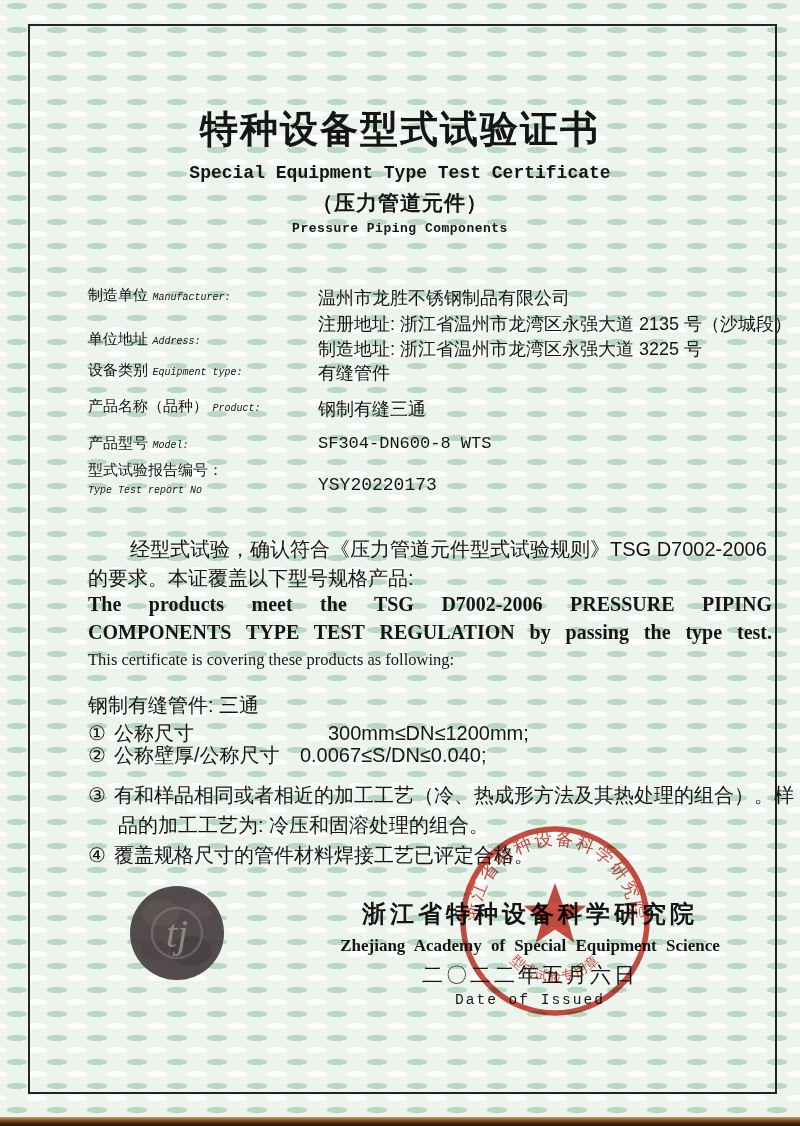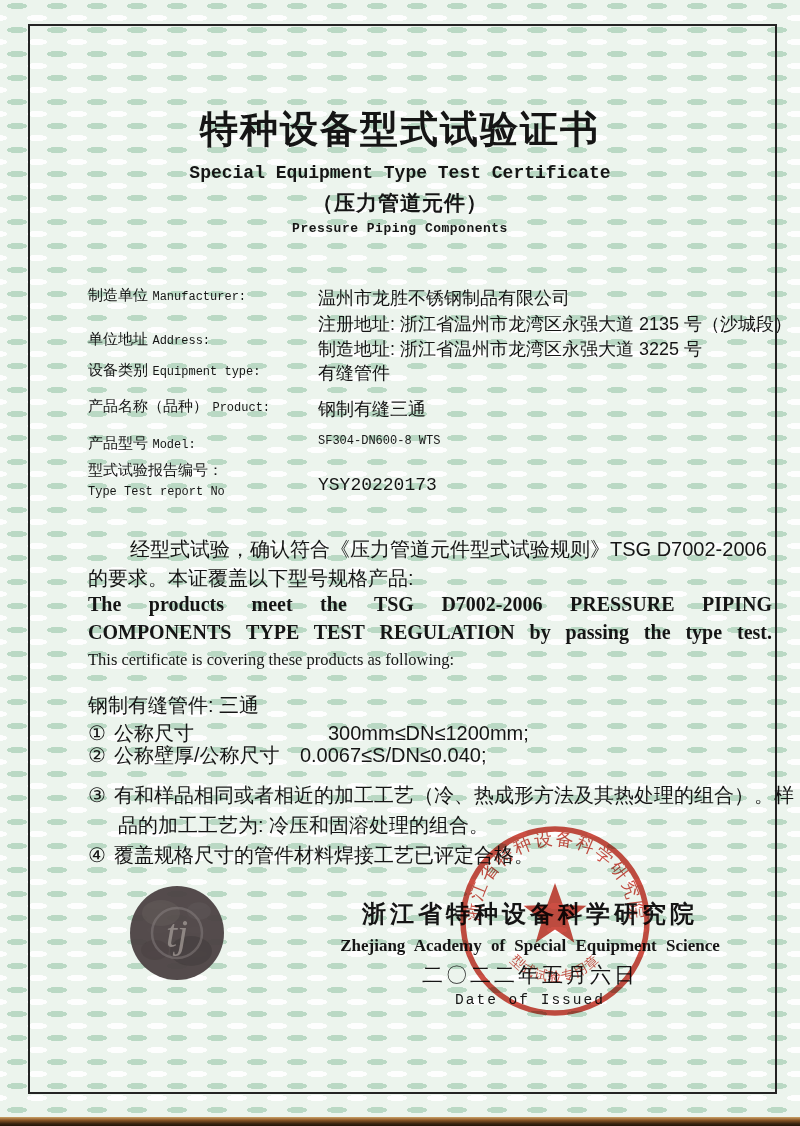--- a/index.html
+++ b/index.html
@@ -27,21 +27,21 @@
   .title-en{top:163px;font-family:"Liberation Mono","DejaVu Sans Mono",monospace;font-size:18px;font-weight:600;}
   .sub-cn{top:189px;font-size:21px;font-weight:600;letter-spacing:1px;}
   .sub-en{top:221px;font-family:"Liberation Mono","DejaVu Sans Mono",monospace;font-size:13px;font-weight:600;letter-spacing:0.5px;}
   .certline{top:249px;left:353px;display:flex;align-items:baseline;gap:7px;}
   .certline .cn{font-size:20px;font-weight:600;}
   .certline .en{font-family:"Liberation Mono","DejaVu Sans Mono",monospace;font-size:14px;font-weight:600;}
   .certline .num{font-family:"Liberation Serif",serif;font-size:21px;font-weight:bold;letter-spacing:0.5px;}
   .row{left:88px;width:690px;}
   .flabel{position:absolute;left:0;top:0;white-space:nowrap;}
   .flabel .cn{font-size:15px;}
-  .flabel .en{font-family:"Liberation Mono","DejaVu Sans Mono",monospace;font-size:12px;letter-spacing:0;}
+  .flabel .en{font-family:"Liberation Mono","DejaVu Sans Mono",monospace;font-size:10px;letter-spacing:0;font-style:italic;}
   .fvalue{position:absolute;left:230px;top:0;font-size:18px;white-space:nowrap;}
   .fvalue.twoline div{line-height:25px;}
   .body-line{left:88px;width:684px;font-size:20px;line-height:26px;}
   .enbold{font-family:"Liberation Serif",serif;font-weight:bold;font-size:20px;text-align:justify;text-align-last:justify;}
   .enmono{font-family:Liberation Serif, serif;font-size:16.5px;}
   .plist{left:88px;width:692px;font-size:20px;}
   .pheading{left:88px;top:692px;font-size:20px;}
   .pnum{margin-right:8px;}
   .pname{display:inline-block;}
   .w1{width:214px;}
@@ -103,21 +103,21 @@
       <span class="en">Product:</span>
     </div>
     <div class="fvalue">钢制有缝三通</div>
   </div>
 
   <div class="abs row" style="top:434px;">
     <div class="flabel">
       <span class="cn">产品型号</span>
       <span class="en">Model:</span>
     </div>
-    <div class="fvalue" style="font-family:'Liberation Mono','DejaVu Sans Mono',monospace;font-size:12px;">SF304-DN600-8 WTS</div>
+    <div class="fvalue" style="font-family:'Liberation Mono','DejaVu Sans Mono',monospace;font-size:17px;">SF304-DN600-8 WTS</div>
   </div>
 
   <div class="abs row" style="top:461px;">
     <div class="flabel">
       <div class="cn">型式试验报告编号：</div>
       <div class="en" style="margin-top:5px;">Type Test report No</div>
     </div>
     <div class="fvalue" style="top:14px;font-family:'Liberation Mono','DejaVu Sans Mono',monospace;font-size:18px;">YSY20220173</div>
   </div>
 

